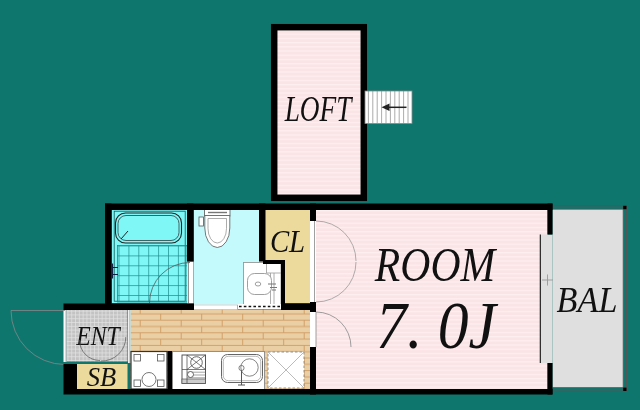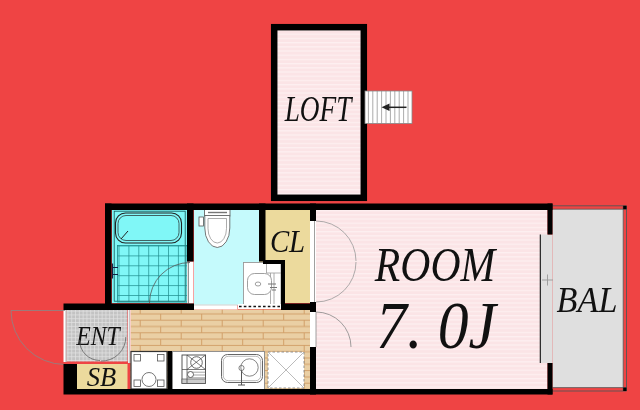--- a/index.html
+++ b/index.html
@@ -1,16 +1,16 @@
 <!DOCTYPE html>
 <html><head>
 <meta charset="utf-8">
 <style>
 html,body{margin:0;padding:0;background:#fff;}
-#plan{position:relative;width:640px;height:410px;background:#ef4444;overflow:hidden;}
+#plan{position:relative;width:640px;height:410px;background:#0f766e;overflow:hidden;}
 text{font-family:"Liberation Serif",serif;font-style:italic;fill:#111;}
 </style>
 </head>
 <body>
 <div id="plan">
 <svg width="640" height="410" viewBox="0 0 640 410" xmlns="http://www.w3.org/2000/svg">
 <defs>
 <pattern id="pink" patternUnits="userSpaceOnUse" width="8" height="4.2">
 <rect width="8" height="4.2" fill="#FBE4E6"></rect>
 <rect y="0" width="8" height="1.3" fill="#FDEFF0"></rect>

